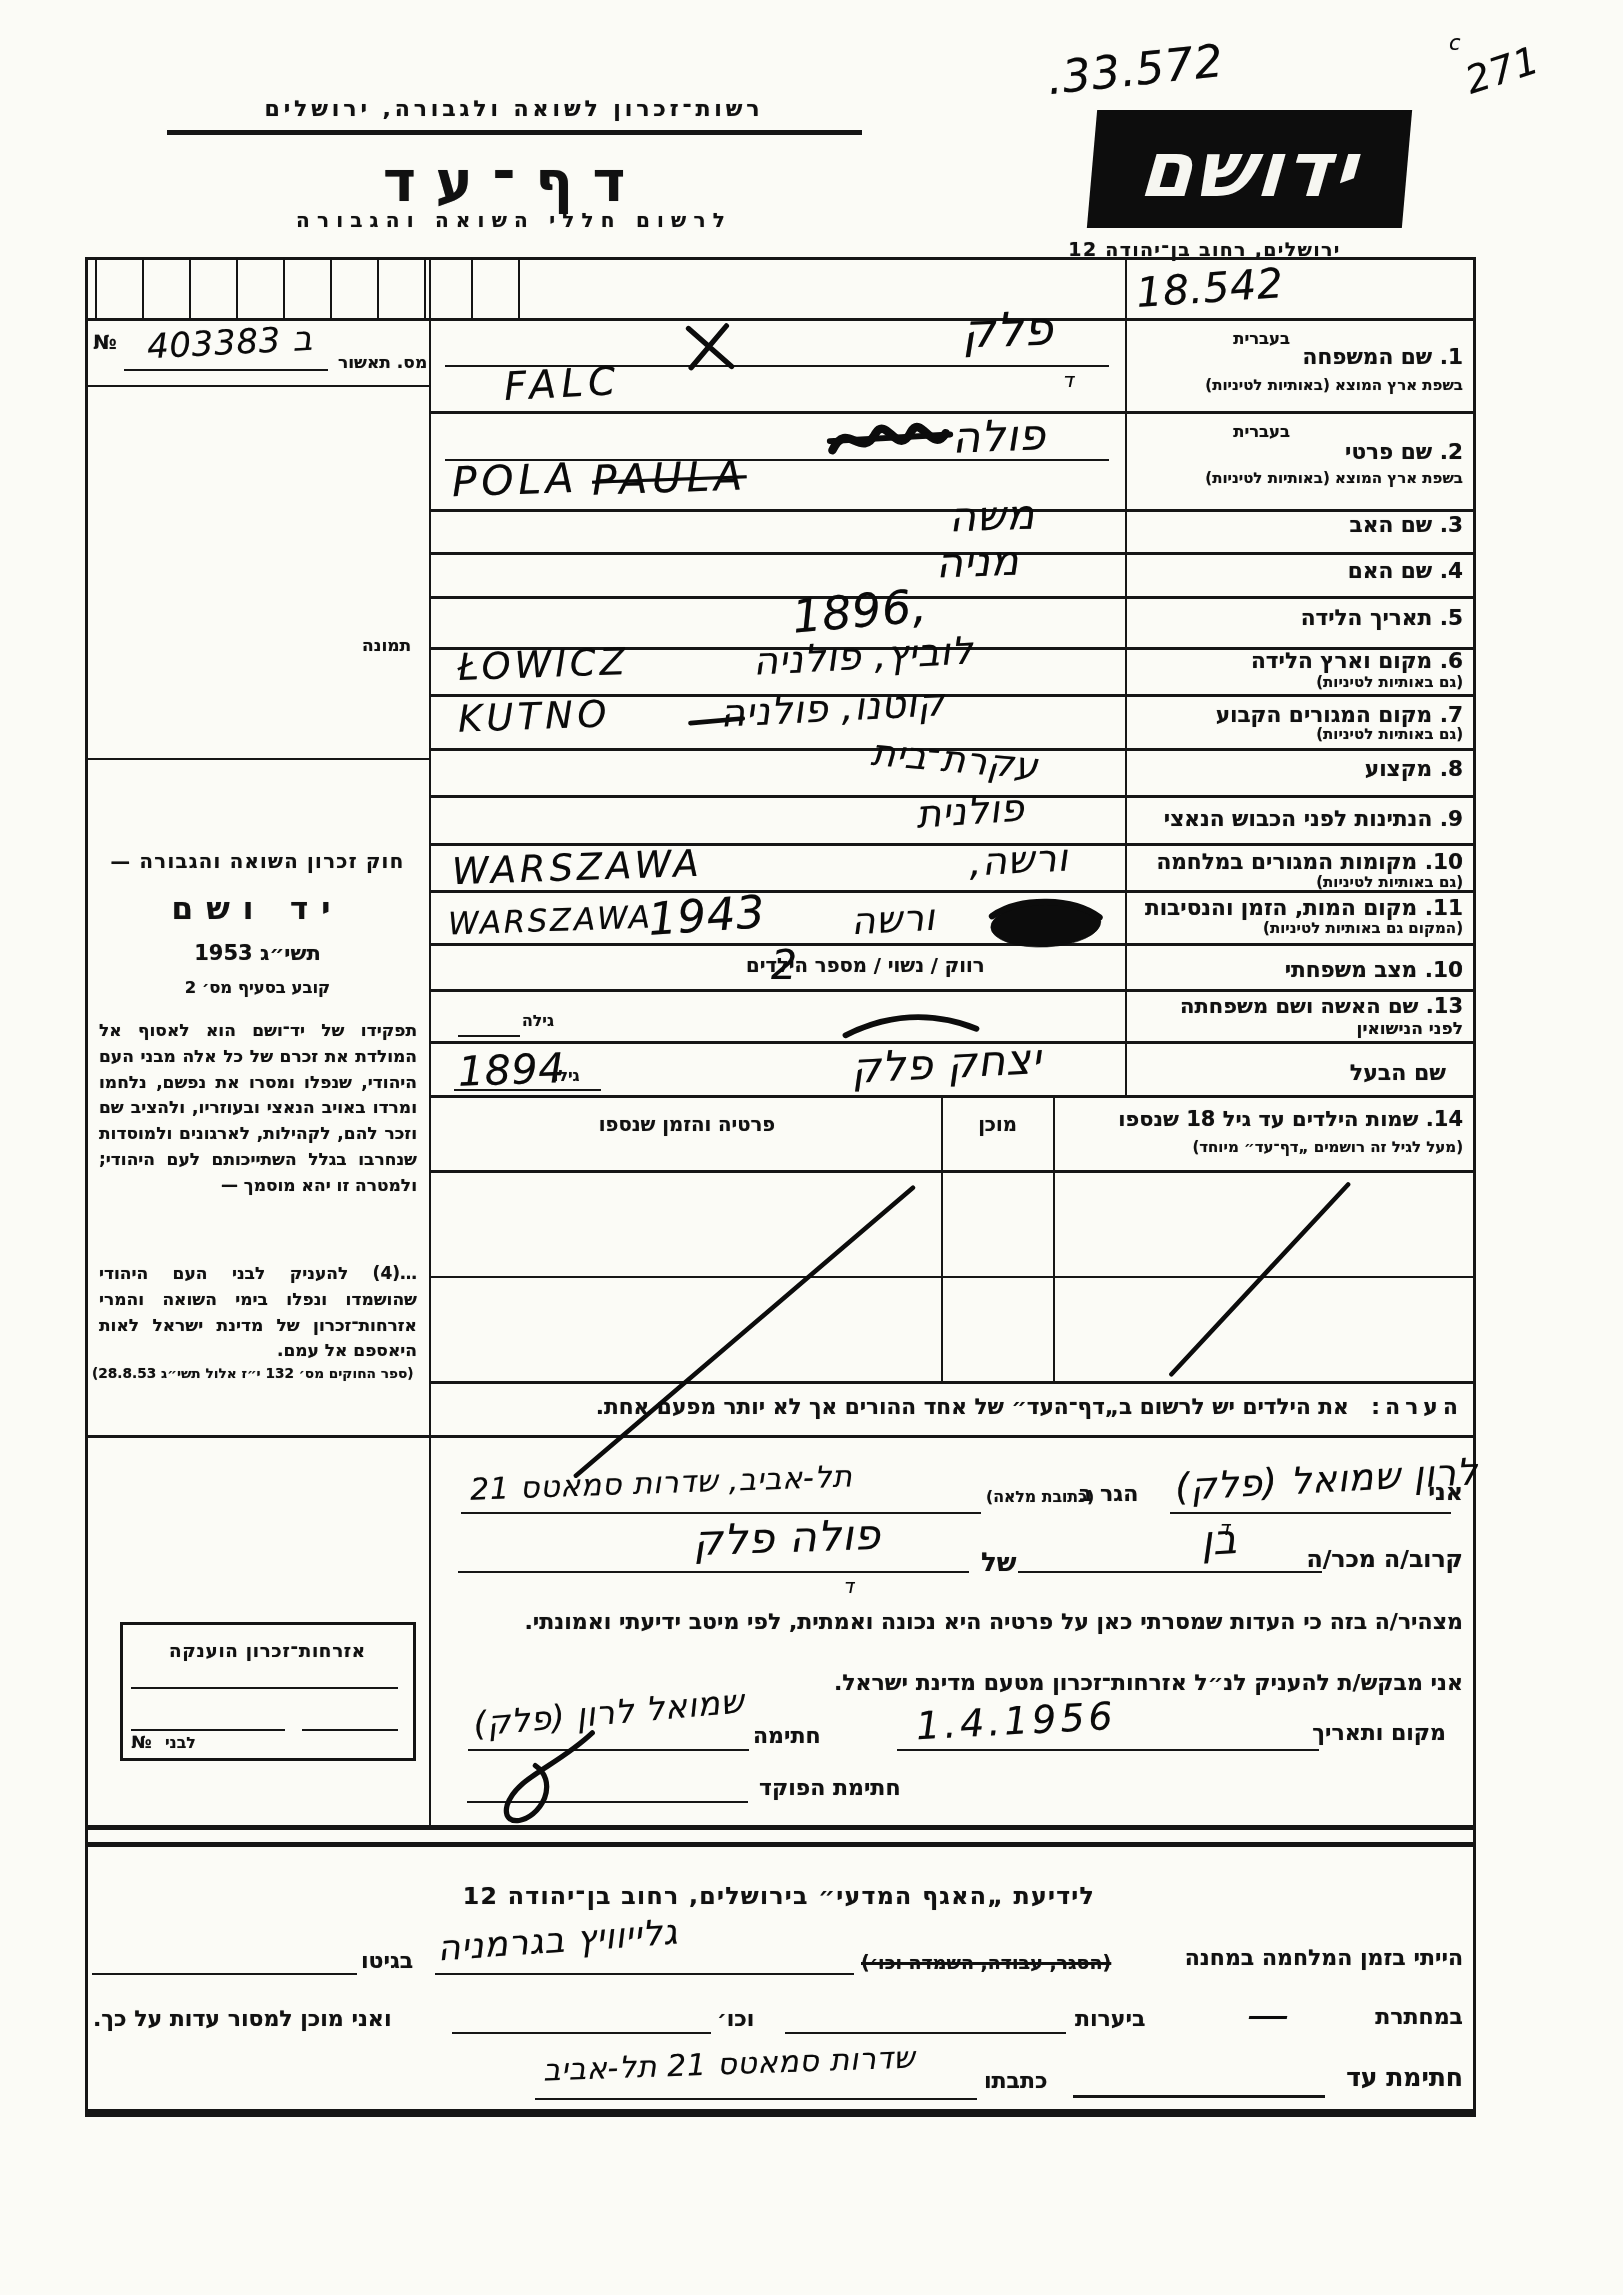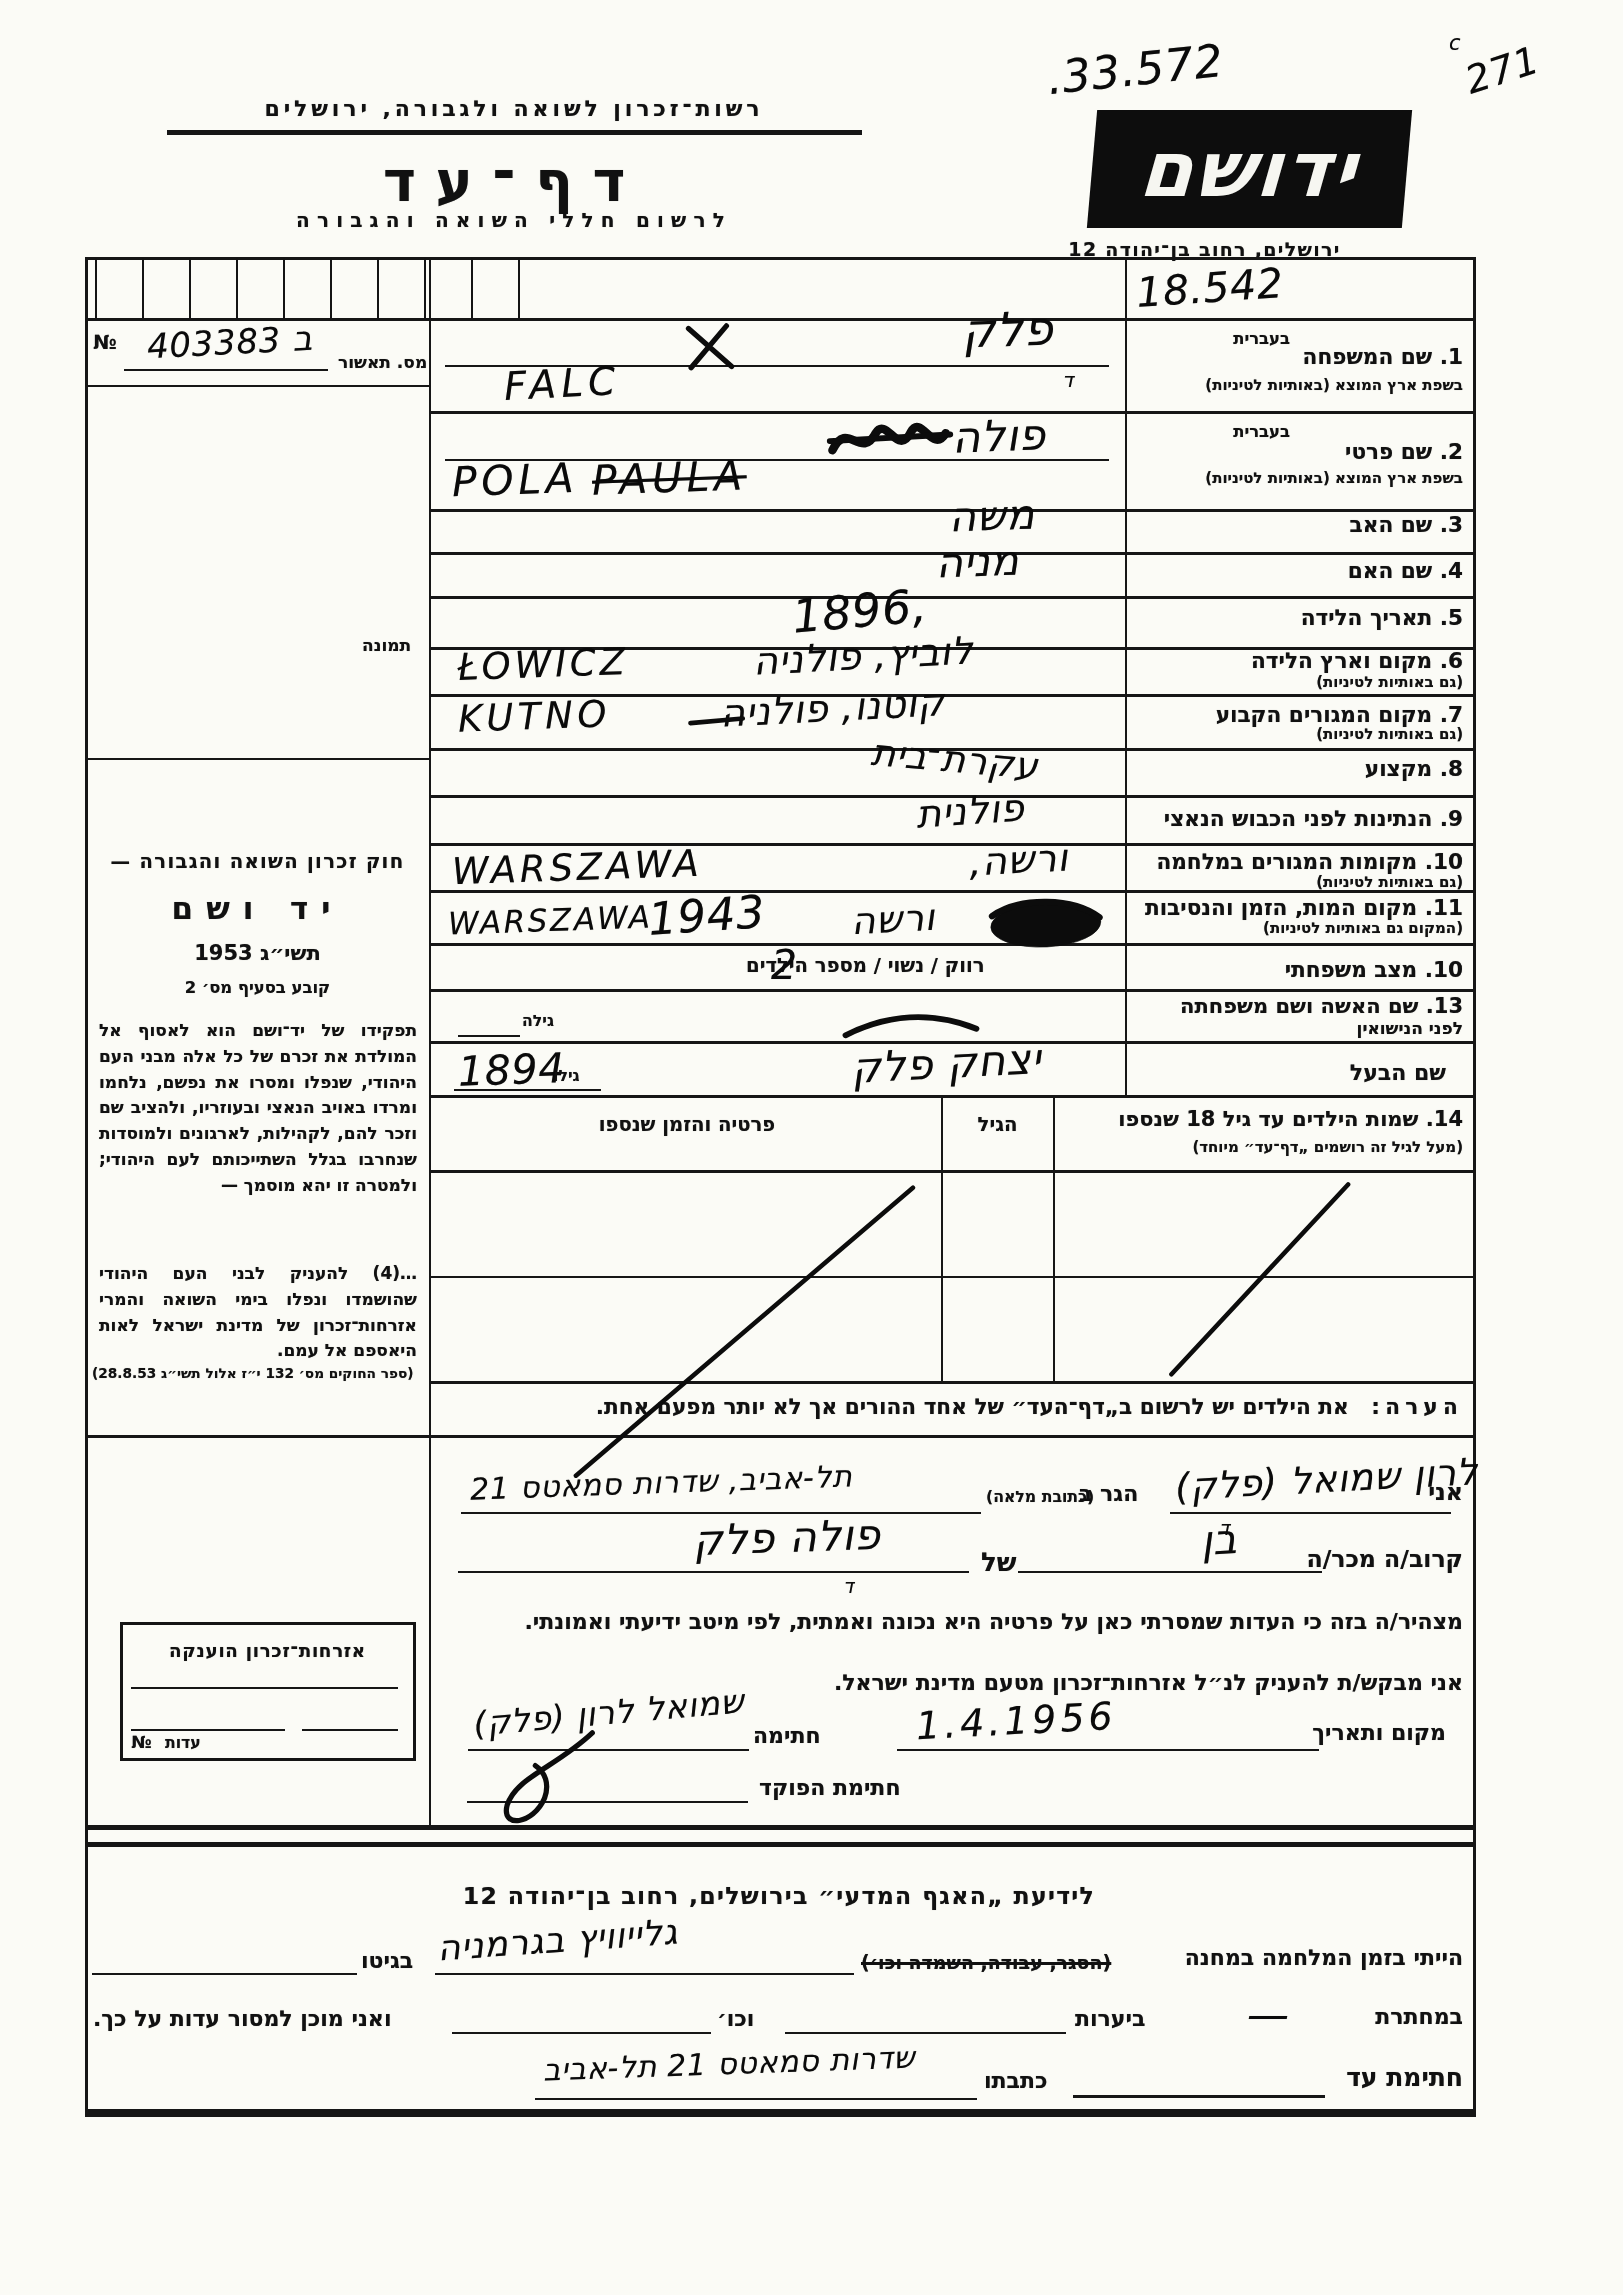--- a/index.html
+++ b/index.html
@@ -67,21 +67,21 @@
   <div class="abs jst lbl" style="left:99px;top:1261px;width:318px;font-size:17px;line-height:1.52">…(4) להעניק לבני העם היהודי שהושמדו ונפלו בימי השואה והמרי אזרחות־זכרון של מדינת ישראל לאות היאספם אל עמם.</div>
   <div class="abs lbl" style="left:92px;top:1365px;font-size:13.7px">(ספר החוקים מס׳ 132 י״ז אלול תשי״ג 28.8.53)</div>
   <div class="hl" style="left:85px;top:1435px;width:1390px;height:2.6px"></div>
 
   <div class="box" style="left:120px;top:1622px;width:296px;height:139px"></div>
   <div class="abs ctr lbl" style="left:124px;top:1640px;width:287px;font-size:18.3px;letter-spacing:0.7px">אזרחות־זכרון הוענקה</div>
   <div class="hl" style="left:131px;top:1687px;width:267px;height:2px"></div>
   <div class="hl" style="left:131px;top:1729px;width:154px;height:2px"></div>
   <div class="hl" style="left:302px;top:1729px;width:96px;height:2px"></div>
   <div class="abs lbl" style="left:131px;top:1732px;font-size:17px">№</div>
-  <div class="abs lbl" style="left:165px;top:1733px;font-size:15.7px">עדות</div>
+  <div class="abs lbl" style="left:165px;top:1733px;font-size:15.7px">לבני</div>
 
   <div class="abs lbl" style="right:333px;top:329px;font-size:16.4px">בעברית</div>
   <div class="abs lbl" style="right:160px;top:344px;font-size:21.6px">1. שם המשפחה</div>
   <div class="abs lbl" style="right:160px;top:376px;font-size:15px">בשפת ארץ המוצא (באותיות לטיניות)</div>
   <div class="hw" style="left:962px;top:302px;font-size:47px;transform:rotate(-2deg)">פלק</div>
   <div class="hw" style="left:1062px;top:368px;font-size:21px">ד</div>
   <div class="hl" style="left:445px;top:365px;width:664px;height:2px"></div>
   <div class="hw lt" style="left:504px;top:361px;font-size:39px;letter-spacing:5.2px;transform:rotate(-3deg)">FALC</div>
   <div class="hl" style="left:431px;top:411px;width:1043px;height:2.6px"></div>
 
@@ -152,21 +152,21 @@
 
   <div class="abs lbl" style="right:177px;top:1060px;font-size:22px">שם הבעל</div>
   <div class="hw" style="left:851px;top:1039px;font-size:42px;transform:rotate(-3deg)">יצחק פלק</div>
   <div class="hw lt" style="left:458px;top:1046px;font-size:41px;transform:rotate(-2deg)">1894</div>
   <div class="abs lbl" style="left:553px;top:1066px;font-size:15.7px">גילו</div>
   <div class="hl" style="left:454px;top:1089px;width:147px;height:2px"></div>
   <div class="hl" style="left:431px;top:1095px;width:1043px;height:3.3px"></div>
 
   <div class="abs lbl" style="right:160px;top:1107px;font-size:21px">14. שמות הילדים עד גיל 18 שנספו</div>
   <div class="abs lbl" style="right:160px;top:1138px;font-size:15px">(מעל לגיל זה רושמים „דף־עד״ מיוחד)</div>
-  <div class="abs ctr lbl" style="left:941px;top:1113px;width:113px;font-size:19.6px">הגיל</div>
+  <div class="abs ctr lbl" style="left:941px;top:1113px;width:113px;font-size:19.6px">מוכן</div>
   <div class="abs ctr lbl" style="left:435px;top:1113px;width:504px;font-size:19.6px">פרטיה והזמן שנספו</div>
   <div class="vl" style="left:941px;top:1097px;width:2px;height:284px"></div>
   <div class="vl" style="left:1053px;top:1097px;width:2px;height:284px"></div>
   <div class="hl" style="left:431px;top:1170px;width:1043px;height:2.6px"></div>
   <div class="hl" style="left:431px;top:1276px;width:1043px;height:2px"></div>
   <div class="hl" style="left:431px;top:1381px;width:1043px;height:2.6px"></div>
 
   <div class="abs" style="right:160px;top:1394px;font-size:21.6px">
     <span class="lbl" style="letter-spacing:5.2px">הערה:</span>
     <span class="lbl" style="margin-right:15.7px">את הילדים יש לרשום ב„דף־העד״ של אחד ההורים אך לא יותר מפעם אחת.</span>

